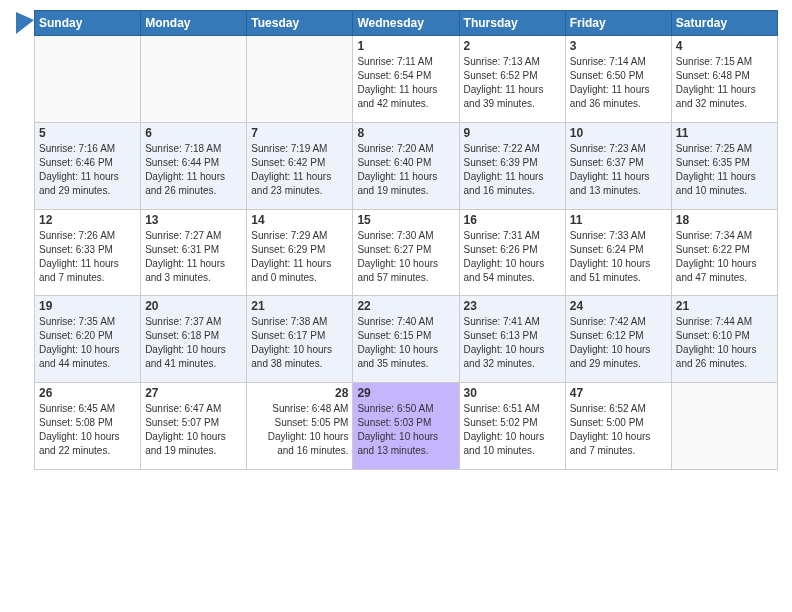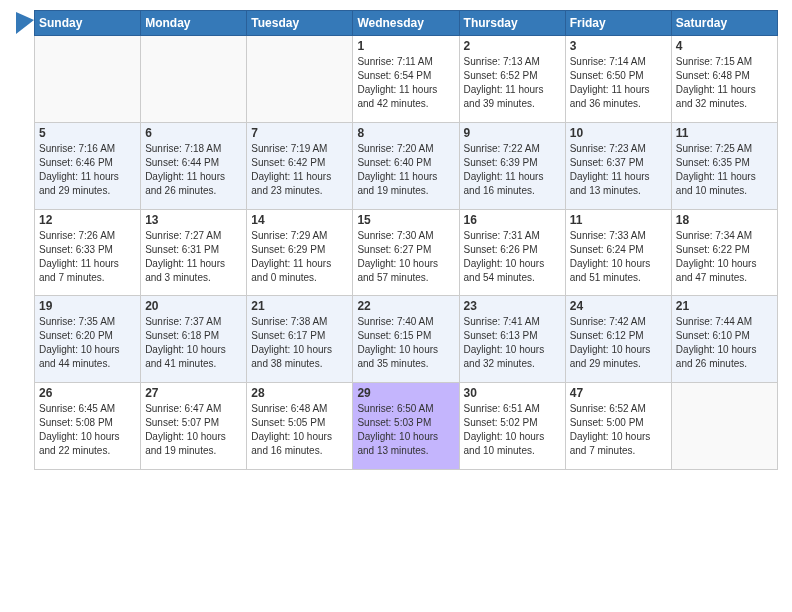--- a/index.html
+++ b/index.html
@@ -248,21 +248,21 @@
         </tr>
         <tr>
           <td style="background: rgb(255, 255, 255);">
             <span class="day-num">26</span>
             <div class="day-info">Sunrise: 6:45 AM<br>Sunset: 5:08 PM<br>Daylight: 10 hours and 22 minutes.</div>
           </td>
           <td style="background: rgb(255, 255, 255); margin-left: 7px;">
             <span class="day-num">27</span>
             <div class="day-info">Sunrise: 6:47 AM<br>Sunset: 5:07 PM<br>Daylight: 10 hours and 19 minutes.</div>
           </td>
-          <td style="background: rgb(255, 255, 255);">
+          <td style="background: rgb(255, 255, 255); text-align: right;">
             <span class="day-num">28</span>
             <div class="day-info">Sunrise: 6:48 AM<br>Sunset: 5:05 PM<br>Daylight: 10 hours and 16 minutes.</div>
           </td>
           <td style="background: #c4b5fd;">
             <span class="day-num">29</span>
             <div class="day-info">Sunrise: 6:50 AM<br>Sunset: 5:03 PM<br>Daylight: 10 hours and 13 minutes.</div>
           </td>
           <td style="background: rgb(255, 255, 255);">
             <span class="day-num">30</span>
             <div class="day-info">Sunrise: 6:51 AM<br>Sunset: 5:02 PM<br>Daylight: 10 hours and 10 minutes.</div>

